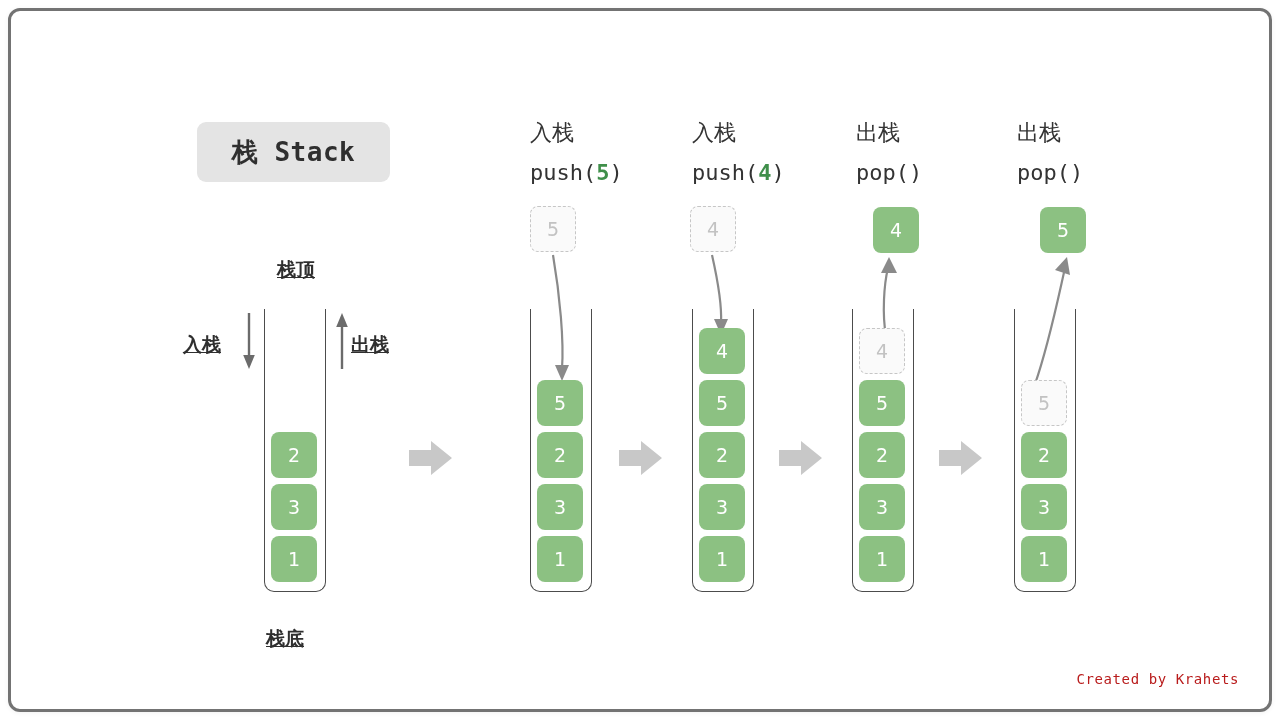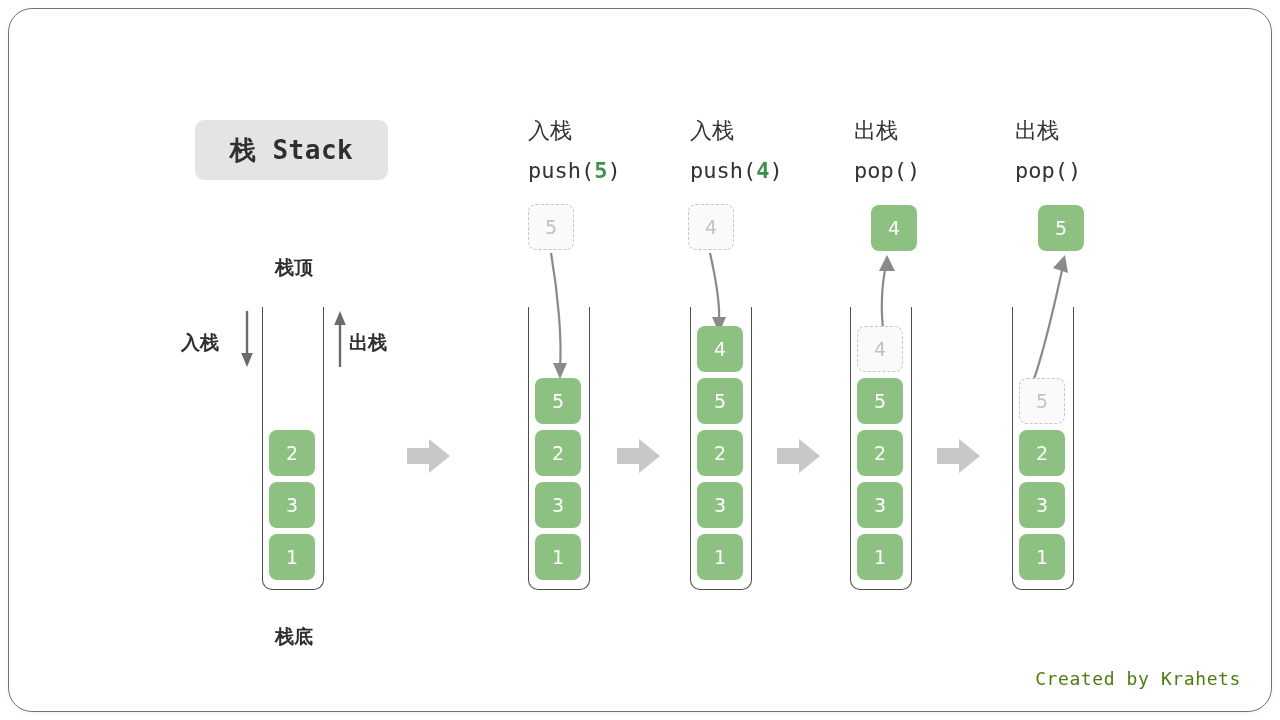--- a/index.html
+++ b/index.html
@@ -7,22 +7,22 @@
     width: 1280px; height: 720px;
     background: #ffffff;
     font-family: "DejaVu Sans", "Liberation Sans", sans-serif;
     overflow: hidden;
   }
   #card {
     position: absolute;
     left: 8px; top: 8px;
     width: 1264px; height: 704px;
     background: #ffffff;
-    border: 1px solid #737373;
-    border-radius: 24px;
+    border: 3px solid #737373;
+    border-radius: 12px;
     box-shadow: 0 1px 5px rgba(0,0,0,0.055);
     overflow: hidden;
   }
   .abs { position: absolute; }
 
   
   #title-chip {
     left: 186px; top: 111px;
     width: 193px; height: 60px;
     background: #e4e4e4;
@@ -34,20 +34,21 @@
     letter-spacing: 0.5px;
   }
 
   
   .cjk-bold {
     font-family: "DejaVu Sans", "Liberation Sans", sans-serif;
     font-weight: bold;
     font-size: 19px;
     color: #2f2f2f;
     white-space: nowrap;
+    text-decoration: underline;
   }
   .col-head {
     font-family: "DejaVu Sans Mono", "Liberation Mono", monospace;
     font-size: 22px;
     color: #333333;
     line-height: 40px;
     white-space: nowrap;
     text-align: left;
   }
   .col-head .accent { color: #3f8f4a; font-weight: bold; }
@@ -80,22 +81,22 @@
     border: 1.6px dashed #c6c6c6;
   }
 
   
   .flow-arrow { width: 44px; height: 40px; }
 
   
   #footer {
     right: 30px; bottom: 22px;
     font-family: "DejaVu Sans Mono", "Liberation Mono", monospace;
-    font-size: 18px;
-    color: #4d7c0f;
+    font-size: 14px;
+    color: #b91c1c;
     letter-spacing: 0.6px;
     white-space: nowrap;
     text-align: right;
   }
 
   svg { display: block; overflow: visible; }
 </style>
 </head>
 <body>
 
@@ -122,21 +123,21 @@
     <div class="abs cjk-bold" style="left:340px; top:321px;">出栈</div>
 
     <div class="abs stack-walls" style="left:253px; top:298px; width:62px; height:283px;"></div>
 
     <div class="abs" style="left:260px; top:421px;">
       <div class="cell solid">2</div>
       <div class="cell solid" style="margin-top:6px;">3</div>
       <div class="cell solid" style="margin-top:6px;">1</div>
     </div>
 
-    <div class="abs cjk-bold" style="left:255px; top:615px; width:60px; text-align:center;">栈底</div>
+    <div class="abs cjk-bold" style="left:255px; top:615px; width:60px; text-align:left;">栈底</div>
   </div>
 
   <svg class="abs flow-arrow" style="left:398px; top:427px;" viewBox="0 0 44 40">
     <polygon points="0,12 22,12 22,3 43,20 22,37 22,28 0,28" fill="#c8c8c8"></polygon>
   </svg>
 
   <div class="abs">
     <div class="abs col-head" style="left:519px; top:102px;">入栈</div>
     <div class="abs col-head" style="left:519px; top:142px;text-align:right;">
       <span>push(</span><span class="accent">5</span><span>)</span>

